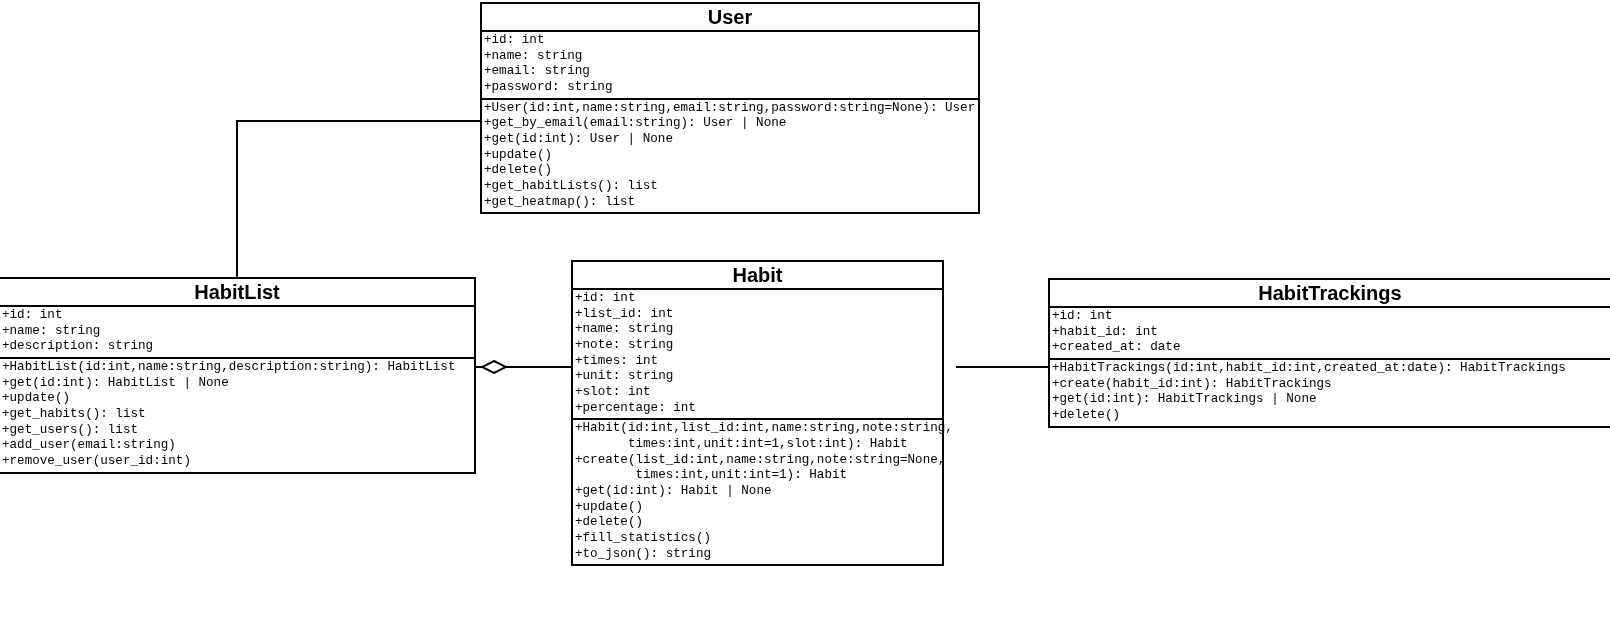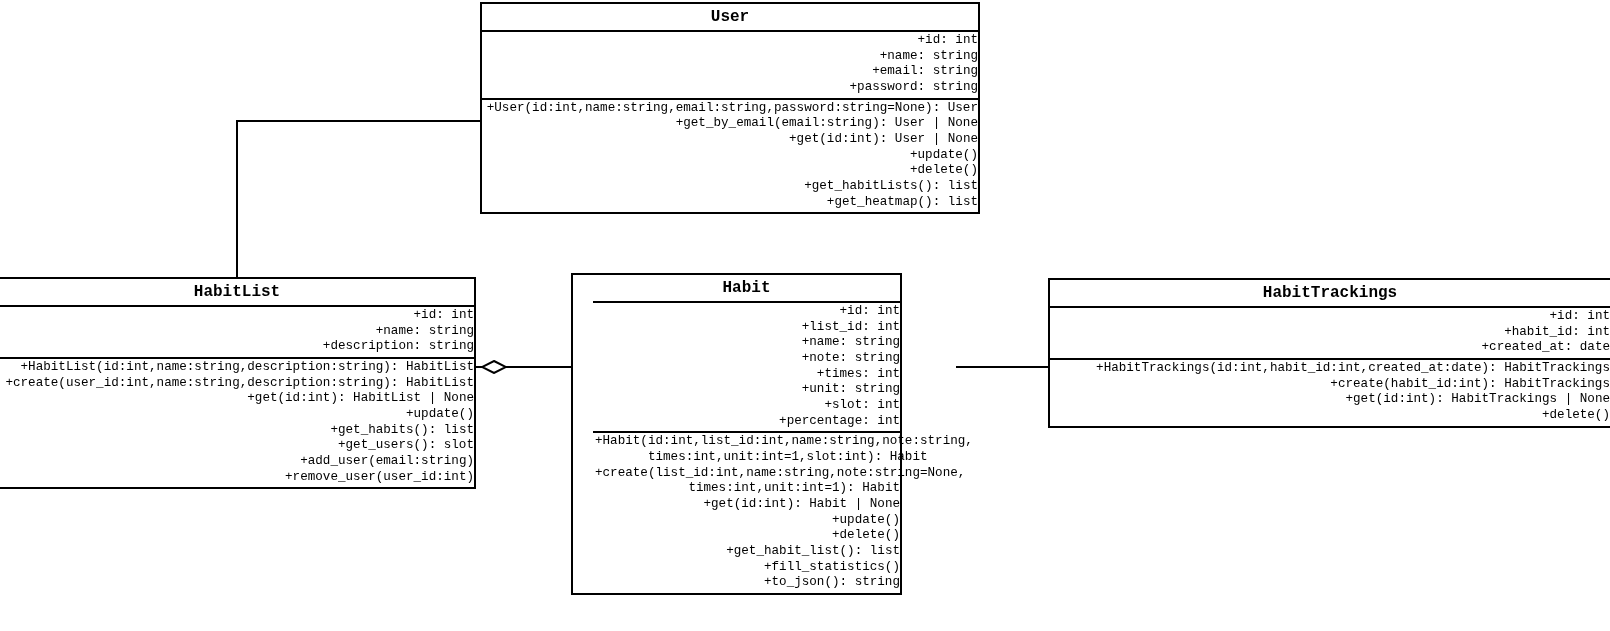--- a/index.html
+++ b/index.html
@@ -21,23 +21,23 @@
 
   
   .uml-class {
     position: absolute;
     box-sizing: border-box;
     background: #ffffff;
     border: 2px solid #000000;
     z-index: 5;
   }
   .uml-title {
-    font-family: Liberation Mono, monospace;
+    font-family: Liberation Sans, sans-serif;
     font-weight: bold;
-    font-size: 16px;
+    font-size: 20px;
     line-height: 24px;
     text-align: center;
     color: #000000;
     padding: 1px 0 1px 0;
     height: 26px;
     box-sizing: border-box;
     white-space: nowrap;
     overflow: hidden;
   }
   .uml-sep {
@@ -51,21 +51,20 @@
     overflow: visible;
   }
   .uml-line {
     font-family: "Liberation Mono", monospace;
     font-size: 12.6px;
     line-height: 15.65px;
     color: #000000;
     white-space: pre;
     padding-left: 2px;
     letter-spacing: 0px;
-    text-align: right;
   }
 
   
   .conn {
     position: absolute;
     background: #000000;
     z-index: 2;
   }
   .conn-h { height: 2px; }
   .conn-v { width: 2px; }
@@ -120,31 +119,30 @@
     <div class="uml-title">HabitList</div>
     <div class="uml-sep"></div>
     <div class="uml-compartment">
       <div class="uml-line">+id: int</div>
       <div class="uml-line">+name: string</div>
       <div class="uml-line">+description: string</div>
     </div>
     <div class="uml-sep"></div>
     <div class="uml-compartment">
       <div class="uml-line">+HabitList(id:int,name:string,description:string): HabitList</div>
-      <div class="uml-line">+create(user_id:int,name:string,description:string): HabitList</div>
       <div class="uml-line">+get(id:int): HabitList | None</div>
       <div class="uml-line">+update()</div>
       <div class="uml-line">+get_habits(): list</div>
-      <div class="uml-line">+get_users(): slot</div>
+      <div class="uml-line">+get_users(): list</div>
       <div class="uml-line">+add_user(email:string)</div>
       <div class="uml-line">+remove_user(user_id:int)</div>
     </div>
   </div>
 
-  <div class="uml-class" style="left:571px; top:273px; width:331px;padding-left:20px;">
+  <div class="uml-class" style="left:571px; top:260px; width:373px;">
     <div class="uml-title">Habit</div>
     <div class="uml-sep"></div>
     <div class="uml-compartment">
       <div class="uml-line">+id: int</div>
       <div class="uml-line">+list_id: int</div>
       <div class="uml-line">+name: string</div>
       <div class="uml-line">+note: string</div>
       <div class="uml-line">+times: int</div>
       <div class="uml-line">+unit: string</div>
       <div class="uml-line">+slot: int</div>
@@ -152,21 +150,20 @@
     </div>
     <div class="uml-sep"></div>
     <div class="uml-compartment">
       <div class="uml-line">+Habit(id:int,list_id:int,name:string,note:string,</div>
       <div class="uml-line">       times:int,unit:int=1,slot:int): Habit</div>
       <div class="uml-line">+create(list_id:int,name:string,note:string=None,</div>
       <div class="uml-line">        times:int,unit:int=1): Habit</div>
       <div class="uml-line">+get(id:int): Habit | None</div>
       <div class="uml-line">+update()</div>
       <div class="uml-line">+delete()</div>
-      <div class="uml-line">+get_habit_list(): list</div>
       <div class="uml-line">+fill_statistics()</div>
       <div class="uml-line">+to_json(): string</div>
     </div>
   </div>
 
   <div class="uml-class" style="left:1048px; top:278px; width:564px;">
     <div class="uml-title">HabitTrackings</div>
     <div class="uml-sep"></div>
     <div class="uml-compartment">
       <div class="uml-line">+id: int</div>

